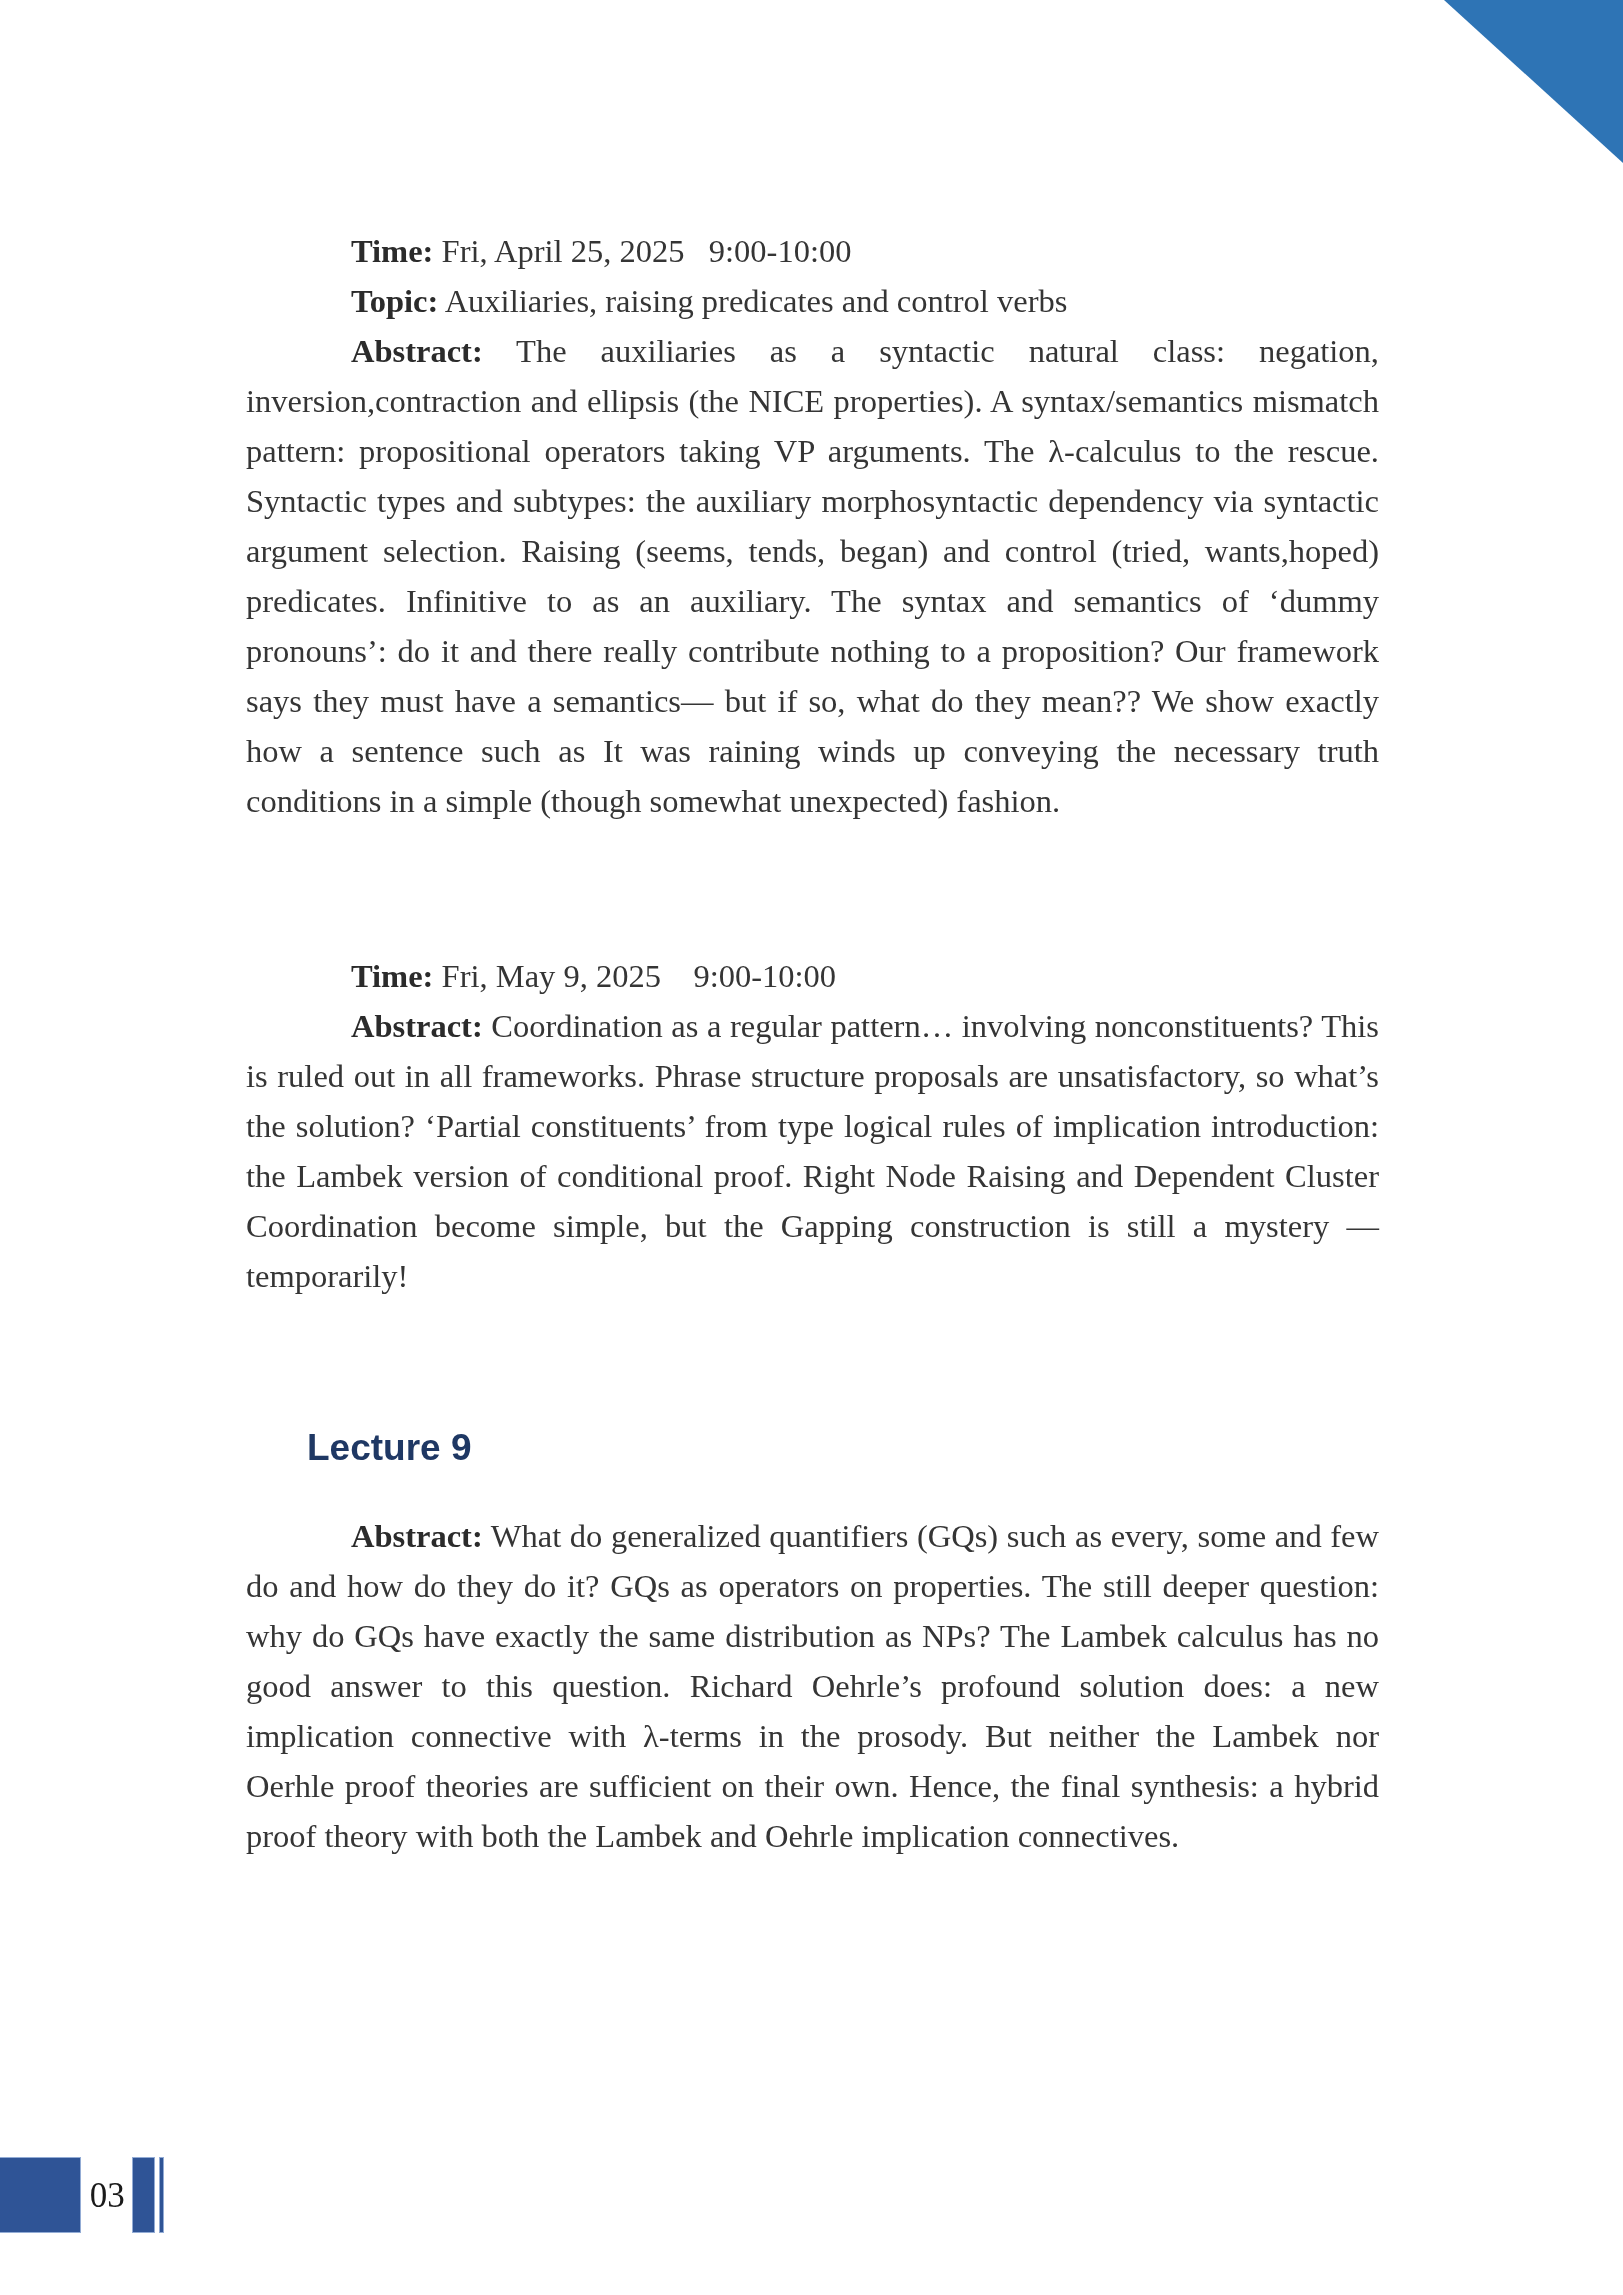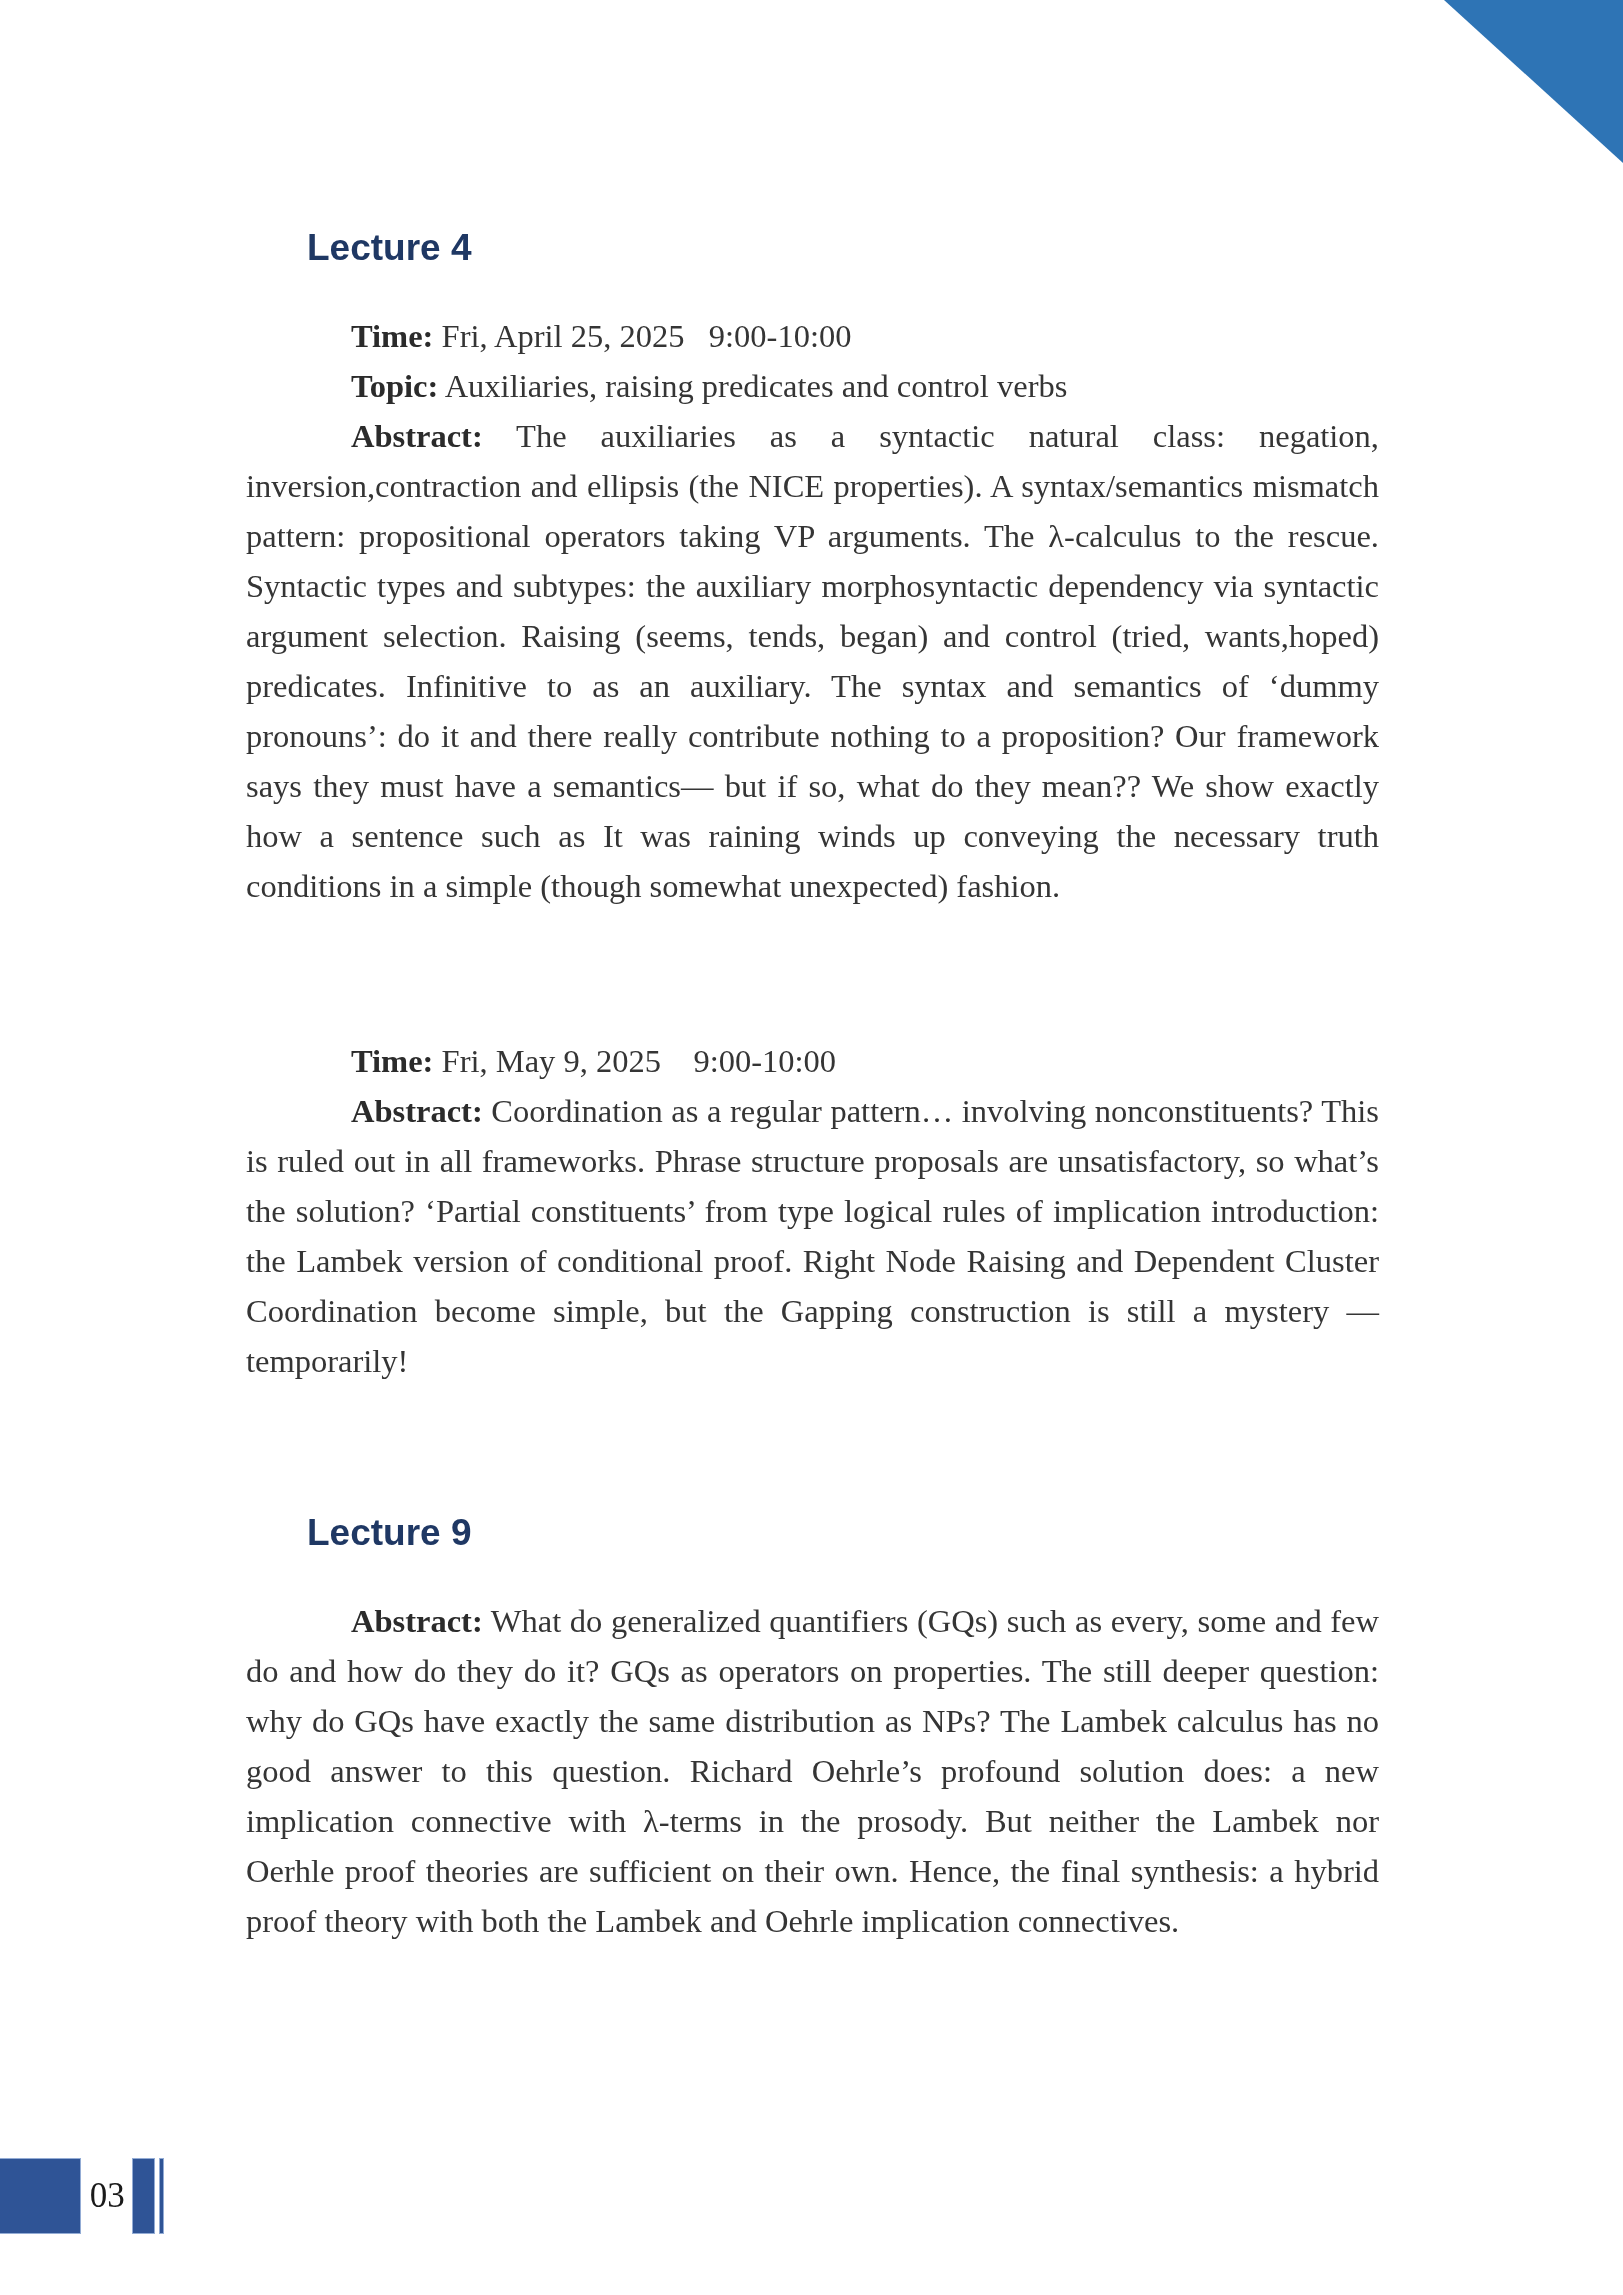--- a/index.html
+++ b/index.html
@@ -69,21 +69,21 @@
     margin-left: 44px;
   }
 
   
   .footer {
     position: absolute;
     left: 0;
     top: 2157px;
     height: 77px;
     display: flex;
-    align-items: center;
+    align-items: flex-start;
   }
   .f-square {
     width: 80px;
     height: 74px;
     background: #2F5496;
     border: 1.6px solid #93ACD5;
     border-left: none;
   }
   .f-num {
     align-self: center;
@@ -103,21 +103,20 @@
 </head>
 <body>
 
 <div class="page">
 
   <div class="corner-triangle"></div>
 
   <main class="content">
 
     <section class="lecture first">
-      <h2 class="lecture-title">Lecture 4</h2>
       <p class="meta"><span class="label">Time:</span><span class="value"> Fri, April 25, 2025   9:00-10:00</span></p>
       <p class="meta"><span class="label">Topic:</span><span class="value"> Auxiliaries, raising predicates and control verbs</span></p>
       <p class="abstract"><span class="label">Abstract:</span><span class="value"> The auxiliaries as a syntactic natural class: negation, inversion,contraction and ellipsis (the NICE properties). A syntax/semantics mismatch pattern: propositional operators taking VP arguments. The λ-calculus to the rescue. Syntactic types and subtypes: the auxiliary morphosyntactic dependency via syntactic argument selection. Raising (seems, tends, began) and control (tried, wants,hoped) predicates. Infinitive to as an auxiliary. The syntax and semantics of ‘dummy pronouns’: do it and there really contribute nothing to a proposition? Our framework says they must have a semantics— but if so, what do they mean?? We show exactly how a sentence such as It was raining winds up conveying the necessary truth conditions in a simple (though somewhat unexpected) fashion.</span></p>
     </section>
 
     <section class="lecture later">
       <p class="meta"><span class="label">Time:</span><span class="value"> Fri, May 9, 2025    9:00-10:00</span></p>
       <p class="abstract"><span class="label">Abstract:</span><span class="value"> Coordination as a regular pattern… involving nonconstituents? This is ruled out in all frameworks. Phrase structure proposals are unsatisfactory, so what’s the solution? ‘Partial constituents’ from type logical rules of implication introduction: the Lambek version of conditional proof. Right Node Raising and Dependent Cluster Coordination become simple, but the Gapping construction is still a mystery — temporarily!</span></p>
     </section>
 

